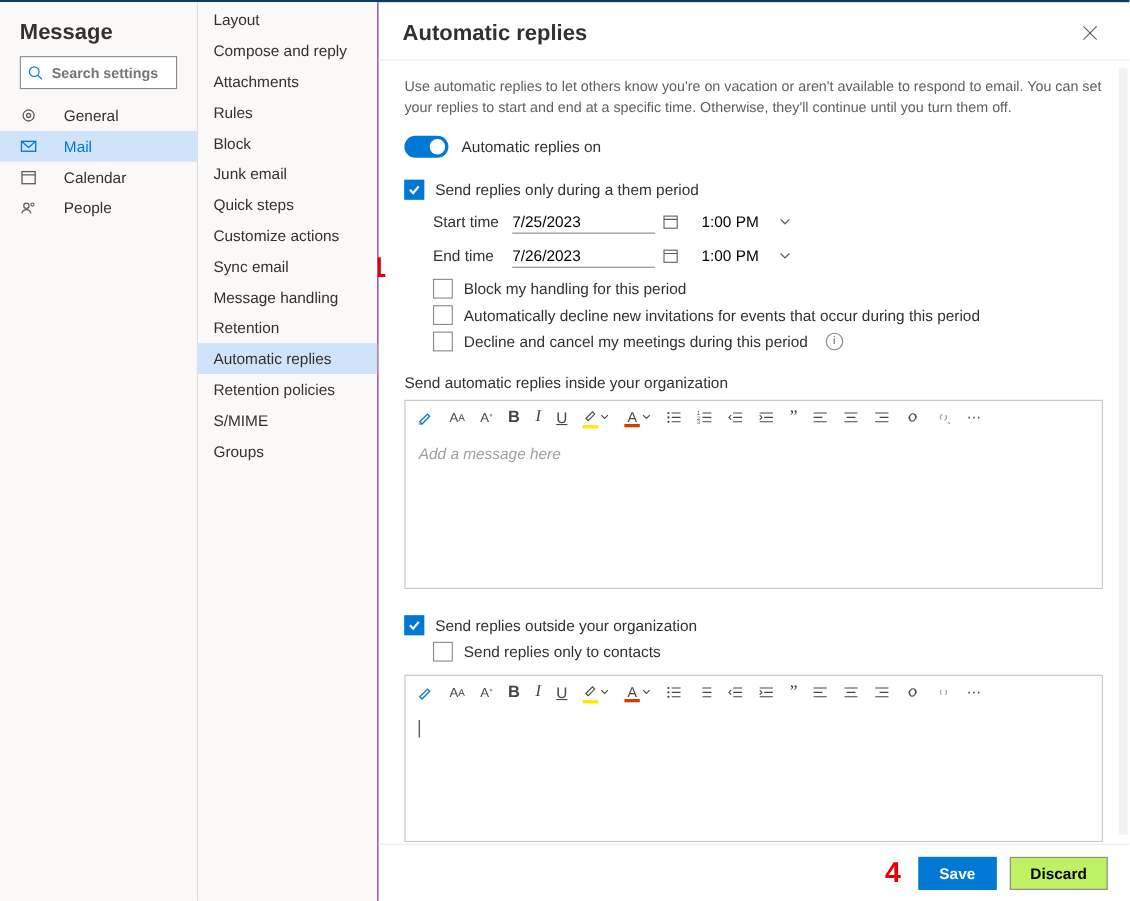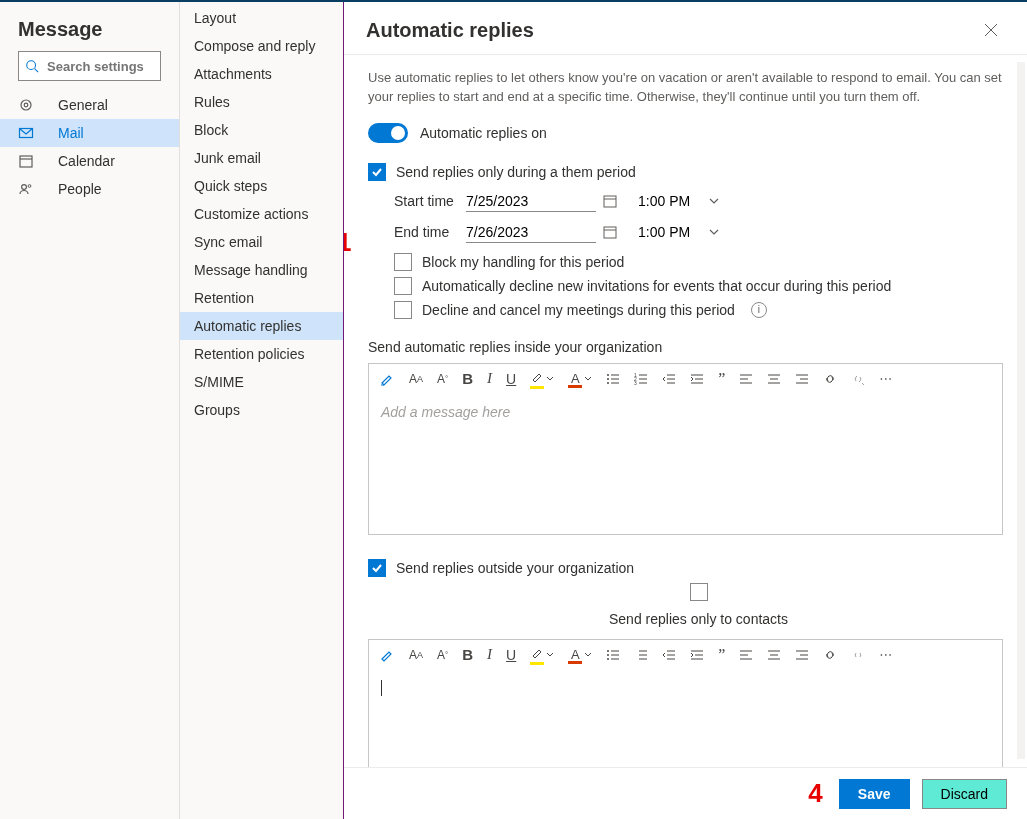--- a/index.html
+++ b/index.html
@@ -143,21 +143,21 @@
   }
   .toggle-label { font-size: 14px; }
 
   .checkbox-row {
     display: flex;
     align-items: center;
     gap: 10px;
     margin: 6px 0;
     font-size: 14px;
   }
-  .checkbox-row.indent1 { margin-left: 26px; flex-direction: column; }
+  .checkbox-row.indent1 { margin-left: 26px; }
   .checkbox {
     width: 18px; height: 18px; border: 1px solid #8a8886;
     display: flex; align-items: center; justify-content: center;
     box-sizing: border-box; cursor: pointer; background:#fff;
   }
   .checkbox.checked { background: #0078d4; border-color: #0078d4; }
   .checkbox.checked svg { display: block; }
   .checkbox svg { display: none; }
 
   .time-block { margin: 10px 0 14px 26px; }
@@ -209,21 +209,21 @@
     border-left:1px solid #323130; height:16px; width:0;
   }
 
   .footer {
     border-top:1px solid #edebe9;
     display:flex; justify-content:flex-end; align-items:center;
     gap:12px; padding:10px 20px;
   }
   .btn {
     height:30px; padding:0 18px; font-size:14px; cursor:pointer;
-    border:1px solid #8a8886; background:#5eead4;
+    border:1px solid #8a8886; background:#bef264;font-weight:bold;
   }
   .btn.primary { background:#0078d4; border-color:#0078d4; color:#fff; font-weight:600; }
 
   .red-marker {
     position:absolute; color:#e60000; font-weight:900; font-size:26px;
     font-family: Arial, sans-serif; pointer-events:none;
   }
 
   
   .fake-scroll {

